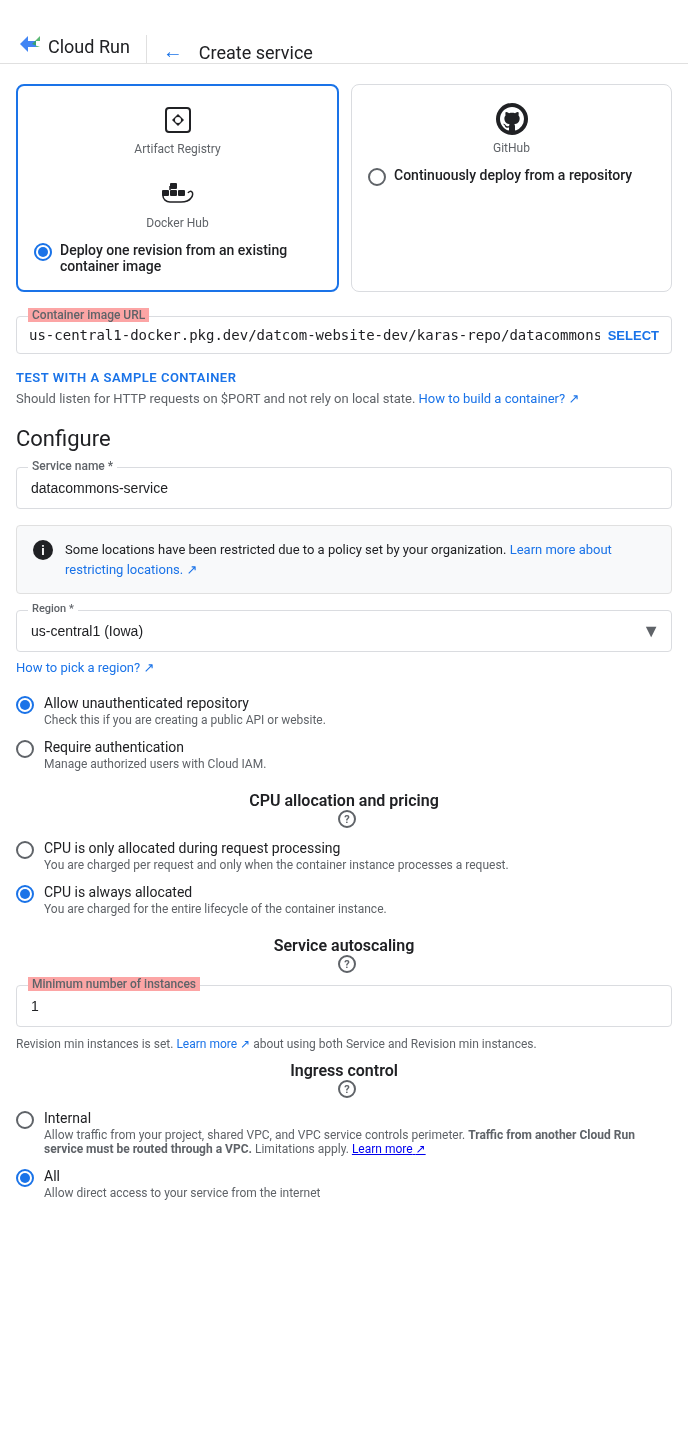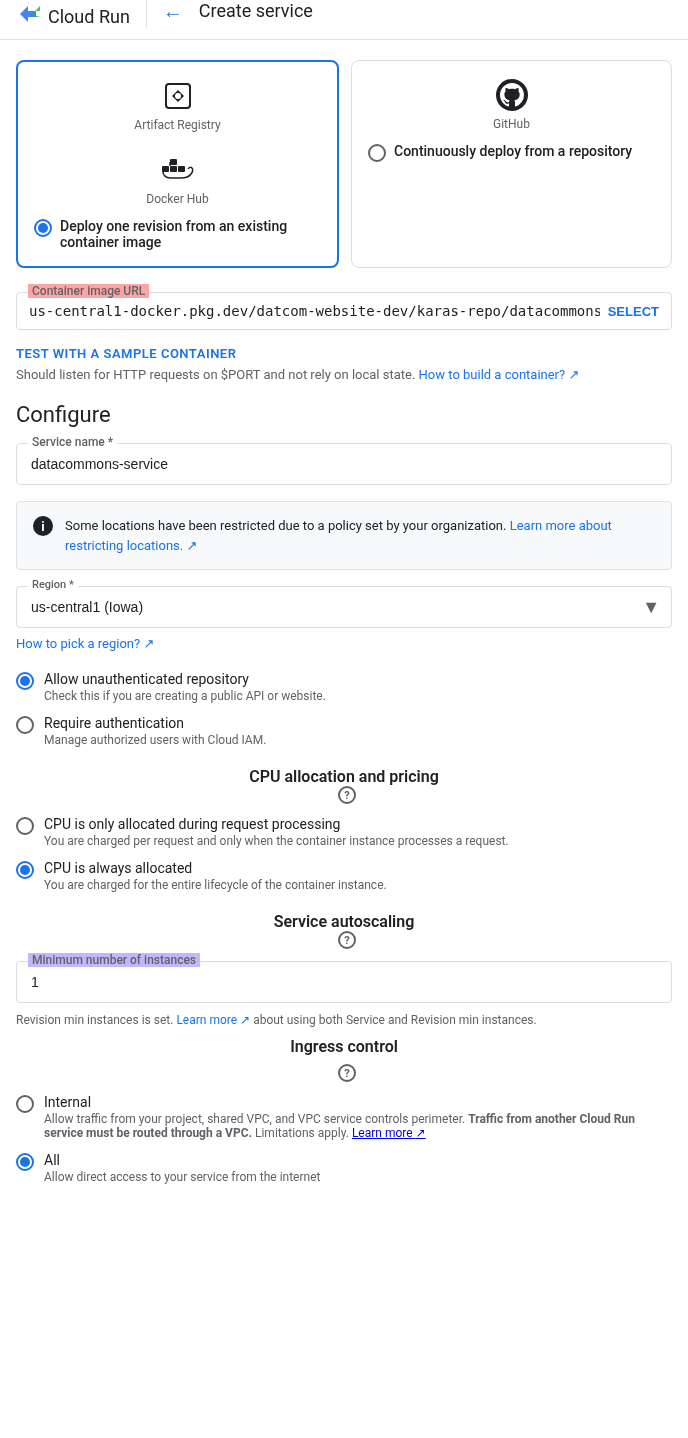--- a/index.html
+++ b/index.html
@@ -7,22 +7,22 @@
       font-family: 'Google Sans', Roboto, Arial, sans-serif;
       font-size: 14px;
       color: #202124;
       background: #fff;
       width: 688px;
     }
 
     
     .header {
       display: flex;
-      align-items: flex-start;
-      height: 40px;
+      align-items: flex-end;
+      height: 64px;
       border-bottom: 1px solid #e0e0e0;
       padding: 0 16px;
       gap: 16px;
     }
     .header-logo {
       display: flex;
       align-items: center;
     }
     .chevron-icon {
       font-size: 20px;
@@ -350,21 +350,21 @@
       margin-bottom: 8px;
     }
     .number-field {
       position: relative;
       margin-bottom: 8px;
     }
     .number-field-label {
       position: absolute;
       top: -8px;
       left: 12px;
-      background: #c4b5fd;
+      background: #fca5a5;
       padding: 0 4px;
       font-size: 12px;
       color: #5f6368;
       font-weight: 500;
     }
     .number-field input {
       width: 100%;
       border: 1px solid #dadce0;
       border-radius: 4px;
       padding: 12px 14px;
@@ -564,21 +564,21 @@
       <a href="#">
         <span>Learn more</span>
         <span> ↗</span>
       </a>
       <span>about using both Service and Revision min instances.</span>
     </p>
   </div>
 
   <div class="ingress-section">
     <div class="section-header-row">
-      <span class="subsection-title" style="margin-bottom:8px">Ingress control</span>
+      <span class="subsection-title" style="margin-bottom:0">Ingress control</span>
       <span class="question-icon">?</span>
     </div>
 
     <div class="radio-option">
       <div class="radio-btn"></div>
       <div class="radio-option-text">
         <div class="option-label">Internal</div>
         <div class="option-desc">
           <span>Allow traffic from your project, shared VPC, and VPC service controls perimeter.</span>
           <strong><span> Traffic from another Cloud Run service must be routed through a VPC.</span></strong>

